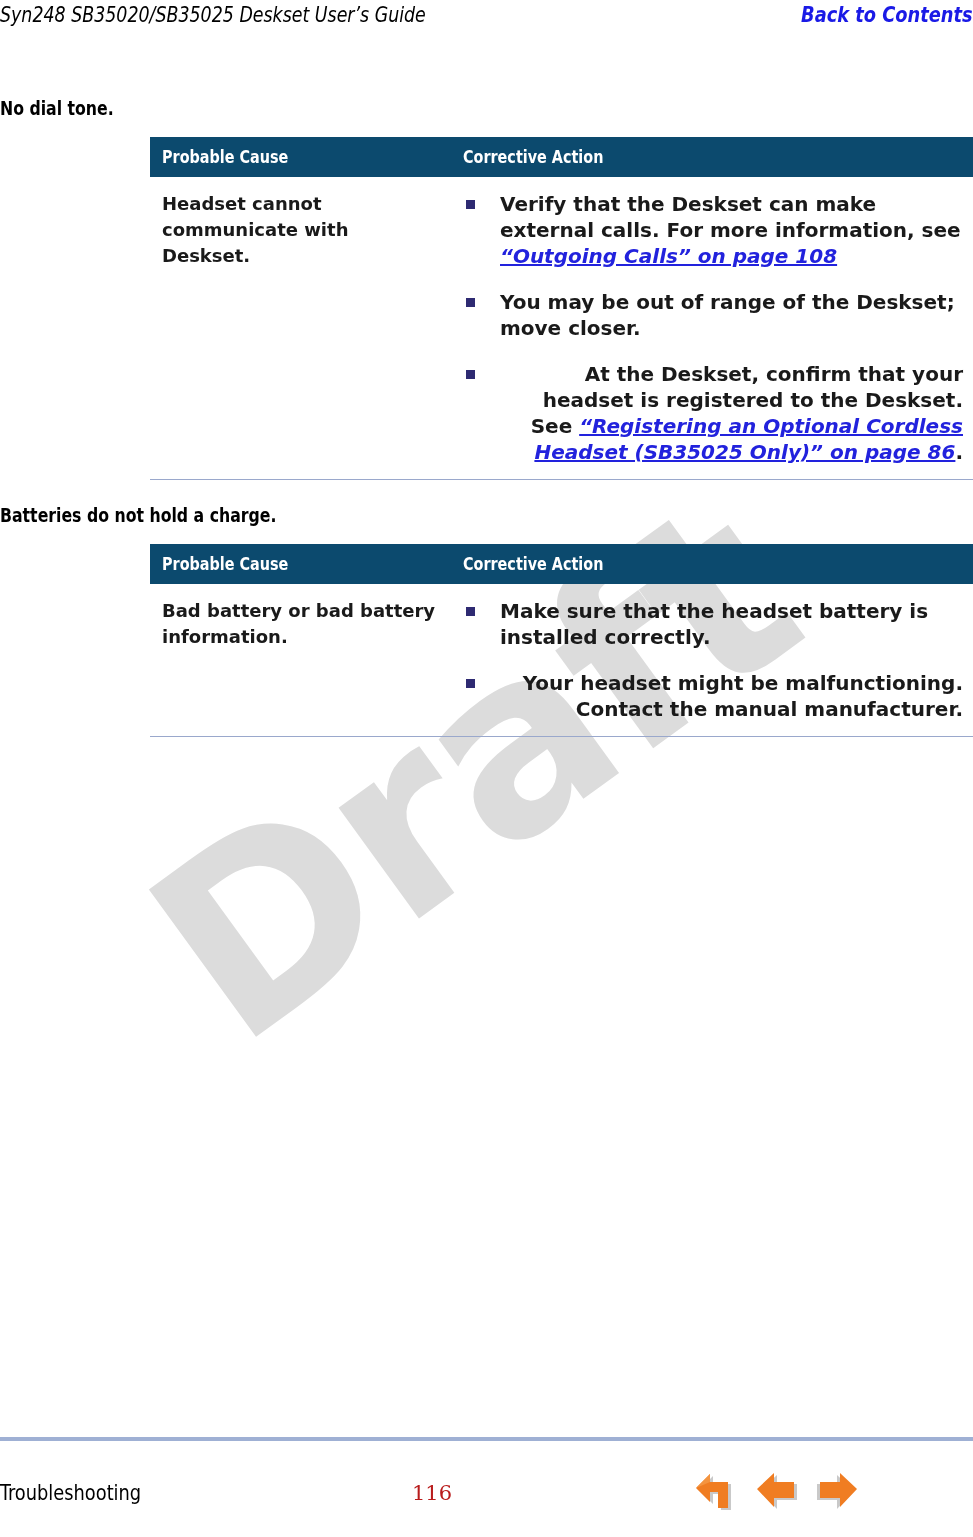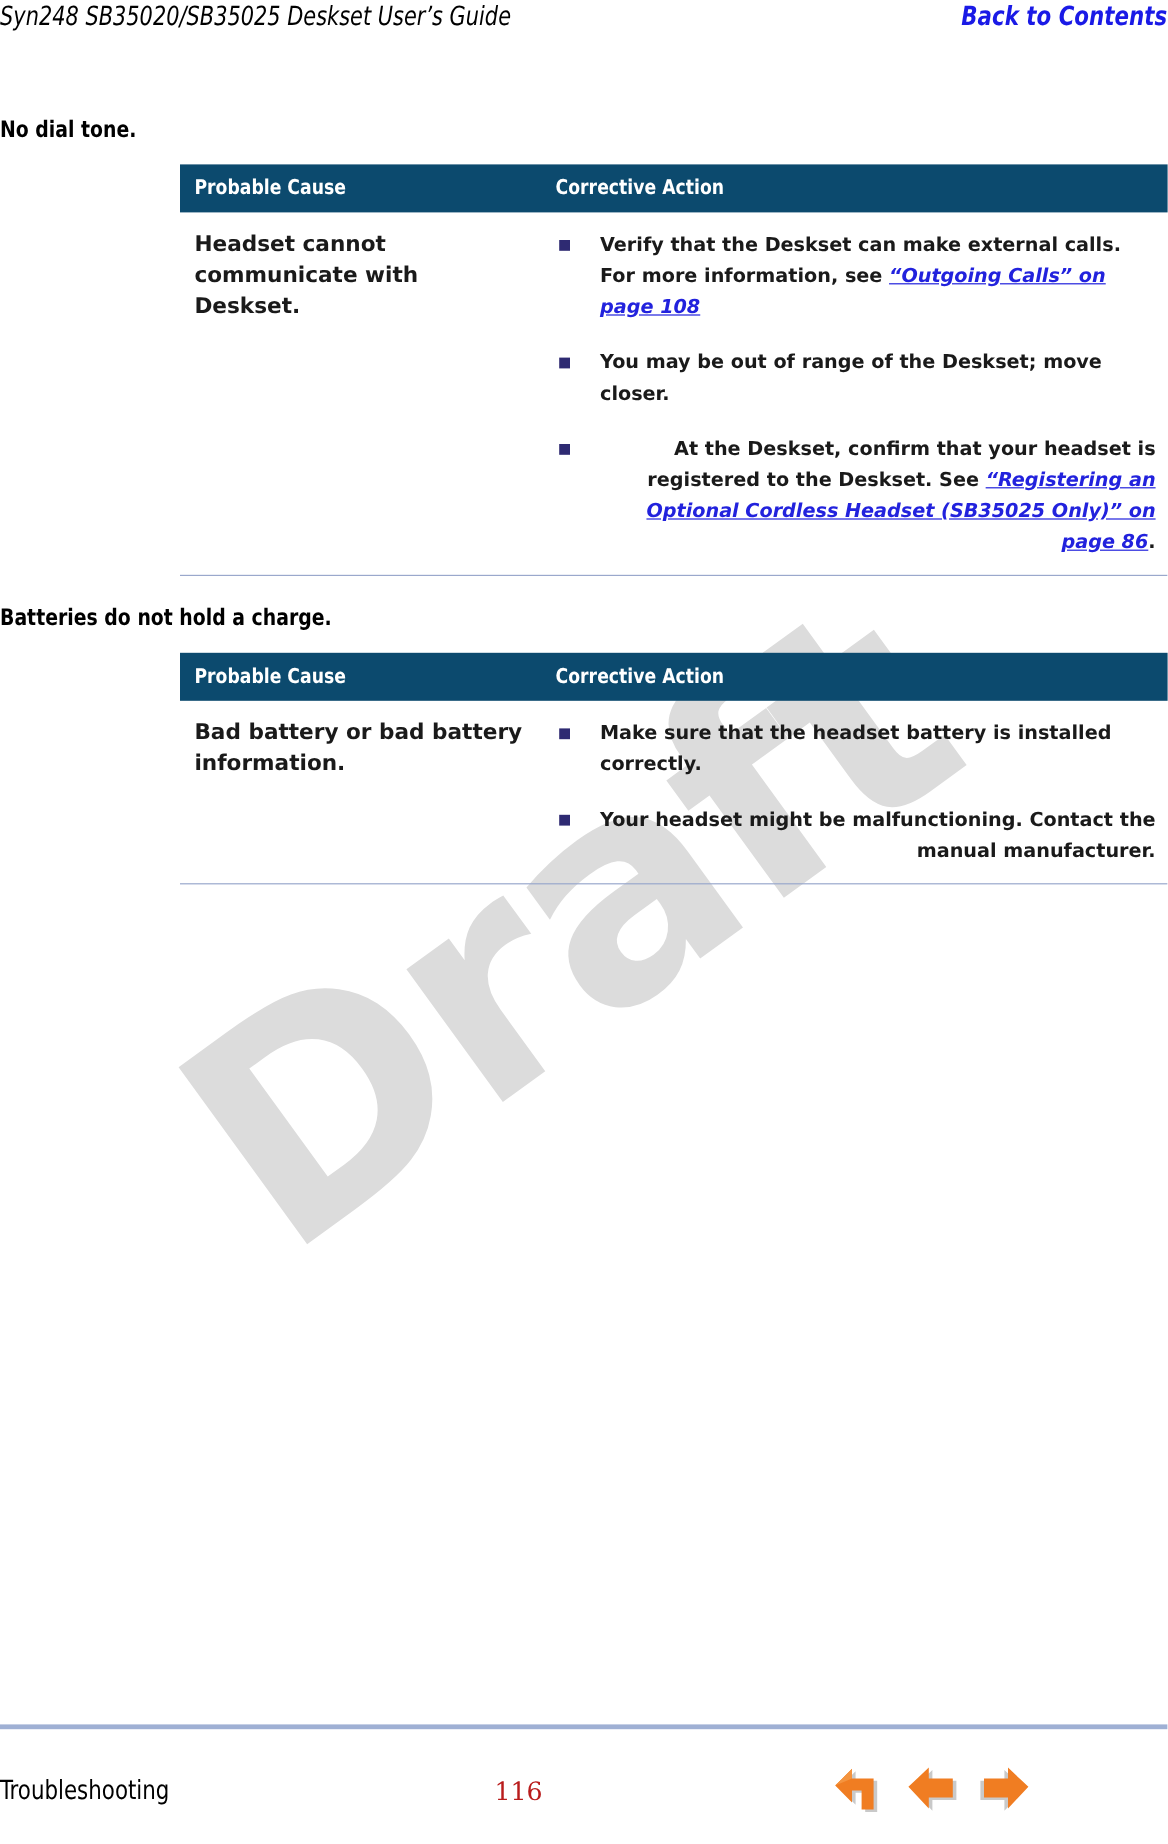--- a/index.html
+++ b/index.html
@@ -156,21 +156,21 @@
     position: relative;
     margin-left: 313px;
     width: 500px;
     padding-top: 14px;
     padding-bottom: 14px;
   }
   .bullet-item {
     position: relative;
     padding-left: 37px;
     margin-bottom: 20px;
-    font-size: 16px;
+    font-size: 20px;
     line-height: 26px;
     color: #1a1a1a;
   }
   .bullet-item:last-child { margin-bottom: 0; text-align: right; }
   .bullet-marker {
     position: absolute;
     left: 3px;
     top: 9px;
     width: 9px;
     height: 9px;

